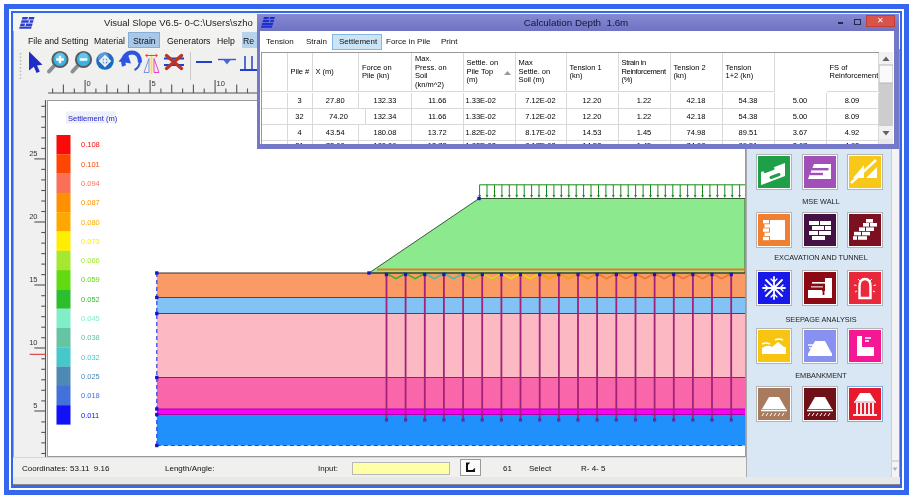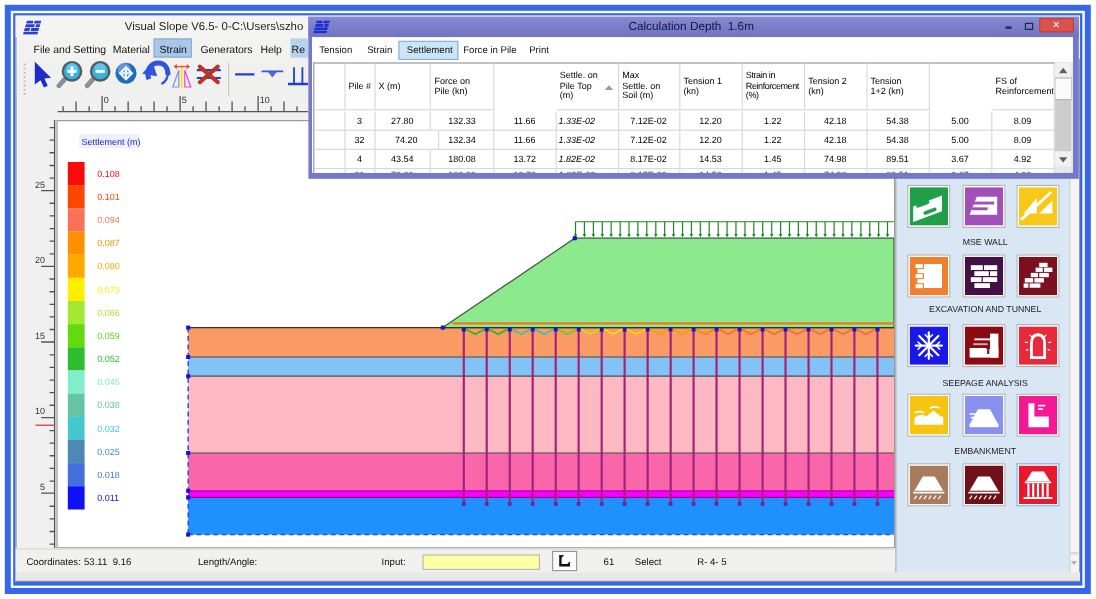--- a/index.html
+++ b/index.html
@@ -28,21 +28,21 @@
 #childin { left:260px; top:31px; width:634px; height:113px; background:#ffffff; }
 #ctitle { left:257px; top:14px; width:642px; height:17px; background:linear-gradient(#868ad3,#6f73c1); }
 #ctitletext { left:255px; top:17px; width:642px; text-align:center; font-size:9.8px; color:#14143c; }
 #cclose { left:866px; top:14.5px; width:28.5px; height:12px; background:#d9534a; border:1px solid #c04038; color:#fff; font-size:8px; text-align:center; line-height:10.5px; }
 #tabbar { left:260px; top:31px; width:634px; height:21px; background:#fff; font-size:8px; color:#111; }
 .tab { position:absolute; top:6px; white-space:nowrap; }
 #tabsel { position:absolute; left:72px; top:3px; width:50px; height:16px; background:#cbe4f6; border:1px solid #86b7e0; }
 #tbl { left:261px; top:52px; width:618px; height:92px; background:#fff; font-size:7.5px; color:#000; overflow:hidden; border-top:1px solid #989898; border-left:1px solid #989898; }
 .hc { position:absolute; top:0; height:39px; border-right:1px solid #d9d9d9; border-bottom:1px solid #d9d9d9; padding:0 0 0 3px; line-height:8.5px; overflow:hidden; display:flex; align-items:center; }
 .dc { position:absolute; height:16px; border-right:1px solid #d9d9d9; border-bottom:1px solid #d9d9d9; text-align:center; line-height:15px; }
-.dl { text-align:left; padding-left:2px;font-style:italic; }
+.dl { text-align:left; padding-left:2px; }
 #tscroll { left:879px; top:52px; width:14px; height:92px; background:#cdcdcd; }
 .lbl { position:absolute; font-size:7.3px; color:#222; width:150px; text-align:center; }
 .icon { position:absolute; width:36px; height:36px; border:1px solid #b4b4b4; background:#fff; padding:1px; }
 </style>
 </head>
 <body>
 <div class="abs" id="f1"></div>
 <div class="abs" id="f2"></div>
 <div class="abs" id="f3"></div>
 <div class="abs" id="app"></div>
@@ -580,20 +580,23 @@
     </div>
     <div class="hc" style="left:25.5px;width:25px">
       <span>Pile #</span>
     </div>
     <div class="hc" style="left:50.5px;width:46.5px">
       <span>X (m)</span>
     </div>
     <div class="hc" style="left:97.0px;width:53px">
       <span>Force on<br>Pile (kn)</span>
     </div>
+    <div class="hc" style="left:150.0px;width:51.5px">
+      <span>Max.<br>Press. on<br>Soil<br>(kn/m^2)</span>
+    </div>
     <div class="hc" style="left:201.5px;width:52px">
       <span>Settle. on<br>Pile Top<br>(m)</span>
       <svg style="position:absolute;right:4px;top:18px" width="7" height="4" viewBox="0 0 7 4">
         <polygon points="3.5,0 7,4 0,4" fill="#9a9a9a"></polygon>
       </svg>
     </div>
     <div class="hc" style="left:253.5px;width:51px">
       <span>Max<br>Settle. on<br>Soil (m)</span>
     </div>
     <div class="hc" style="left:304.5px;width:52px">

